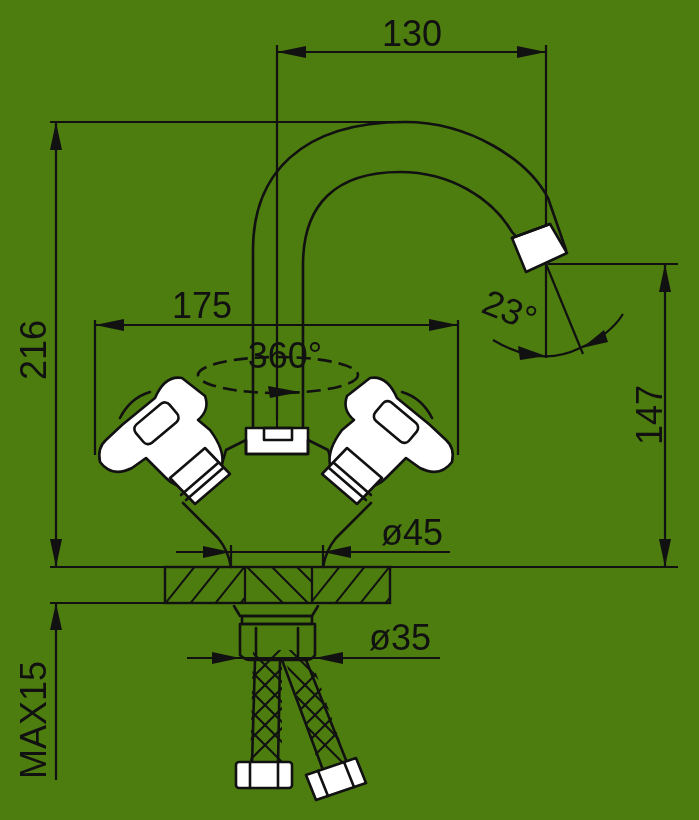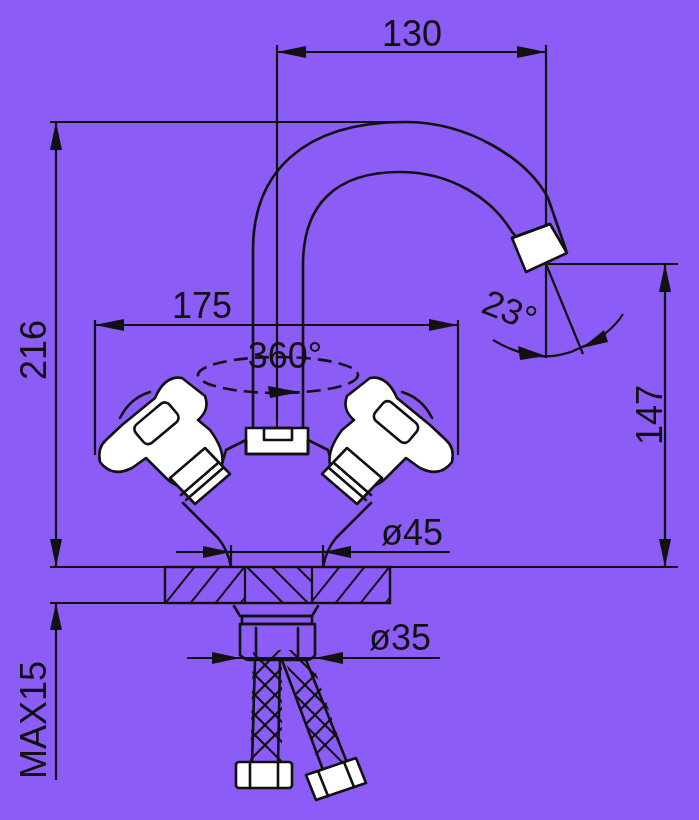--- a/index.html
+++ b/index.html
@@ -1,16 +1,16 @@
 <!DOCTYPE html>
 <html><head>
 <meta charset="utf-8">
 <style>
   html, body { margin: 0; padding: 0; background: #ffffff; }
-  #canvas { position: relative; width: 699px; height: 820px; overflow: hidden; background: #8b5cf6; }
+  #canvas { position: relative; width: 699px; height: 820px; overflow: hidden; background: #4d7c0f; }
   svg { position: absolute; left: 0; top: 0; }
   .ln { stroke: #111; fill: none; stroke-width: 2.6; stroke-linejoin: round; stroke-linecap: round; }
   .thin { stroke: #111; fill: none; stroke-width: 2; }
   .dim { stroke: #111; fill: none; stroke-width: 2.2; }
   .arrow { fill: #111; stroke: none; }
   .hatch { stroke: #111; stroke-width: 2; }
   .solidw { fill: #fff; stroke: #111; stroke-width: 2.6; stroke-linejoin: round; }
   .lbl { font-family: "Liberation Sans", sans-serif; font-size: 36px; fill: #111; }
 </style>
 </head>

